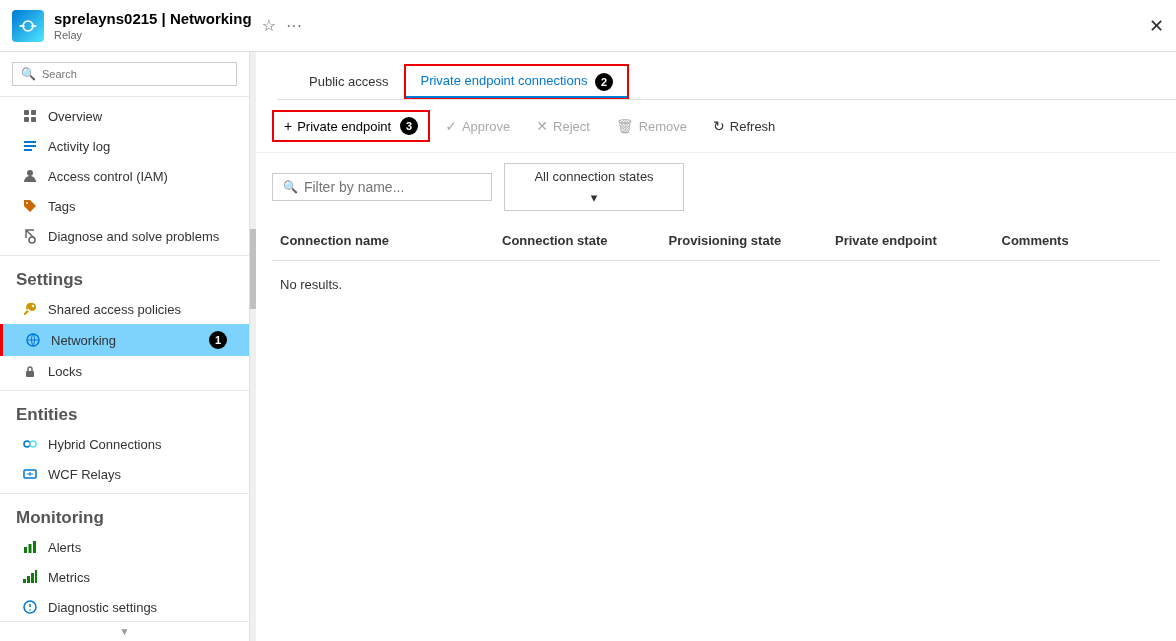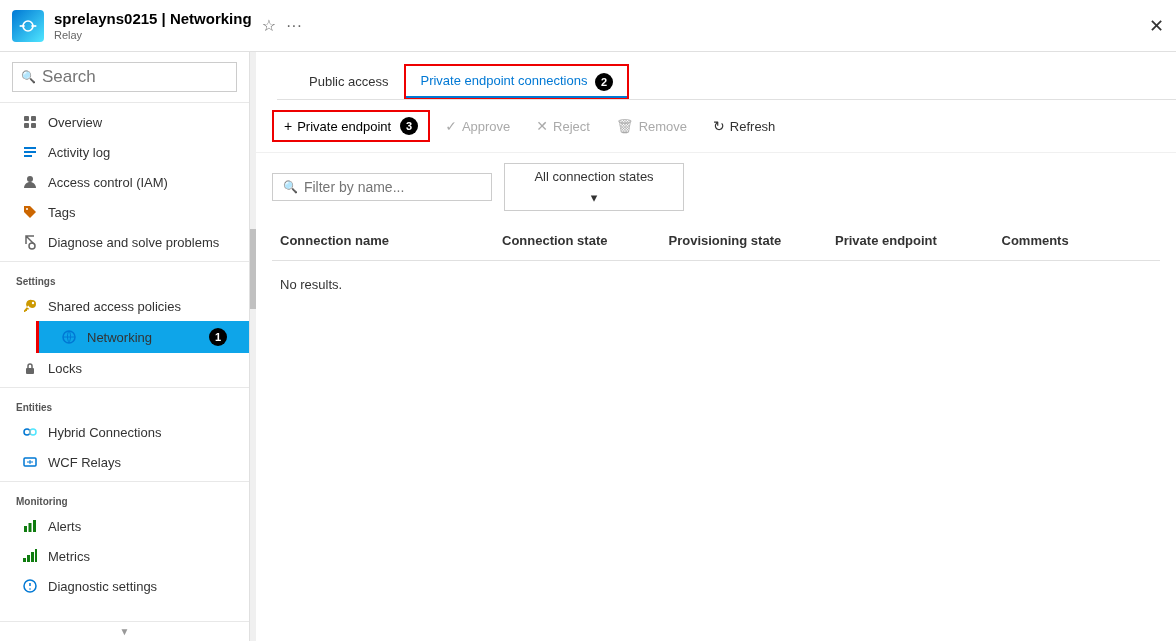--- a/index.html
+++ b/index.html
@@ -18,30 +18,30 @@
     .title-actions { display: flex; align-items: center; gap: 8px; }
     .close-btn { font-size: 16px; color: #333; }
 
     
     .main-layout { display: flex; flex: 1; overflow: hidden; }
 
     
     .sidebar { width: 250px; min-width: 250px; background: #fff; border-right: 1px solid #e0e0e0; overflow-y: auto; display: flex; flex-direction: column; }
     .sidebar-search { padding: 10px 12px; border-bottom: 1px solid #e8e8e8; }
     .sidebar-search .search-box { display: flex; align-items: center; border: 1px solid #ccc; padding: 4px 8px; gap: 6px; background: #fff; }
-    .sidebar-search .search-box input { border: none; outline: none; font-size: 17px; width: 100%; color: #8b5cf6; }
+    .sidebar-search .search-box input { border: none; outline: none; font-size: 11px; width: 100%; color: #8b5cf6; }
     .sidebar-search .search-box .search-icon { color: #666; font-size: 12px; }
 
     .sidebar-nav { flex: 1; overflow-y: auto; padding: 4px 0; position: relative; }
     .nav-item { display: flex; align-items: center; gap: 10px; padding: 7px 22px; cursor: pointer; color: #333; font-size: 13px; }
-    .nav-item.active { background: #0ea5e9; border-left: 2px solid #0078d4; margin-left: 36px; }
+    .nav-item.active { background: #7dd3fc; border-left: 2px solid #0078d4; }
     .nav-item .icon { width: 16px; height: 16px; display: flex; align-items: center; justify-content: center; flex-shrink: 0; }
     .nav-item .icon svg { width: 16px; height: 16px; }
 
-    .section-header { padding: 14px 24px 4px 16px; font-size: 10px; font-weight: 600; color: #555; text-transform: none; border-top: 1px solid #e8e8e8; margin-top: 4px; }
+    .section-header { padding: 14px 24px 4px 16px; font-size: 17px; font-weight: 600; color: #555; text-transform: none; border-top: 1px solid #e8e8e8; margin-top: 4px; }
 
     
     .sidebar-nav::-webkit-scrollbar { width: 4px; }
     .sidebar-nav::-webkit-scrollbar-thumb { background: #ccc; }
 
     
     .content { flex: 1; overflow-y: auto; padding: 0; display: flex; flex-direction: column; }
 
     
     .tabs { display: flex; border-bottom: 1px solid #e0e0e0; padding: 0 16px; gap: 0; background: #fff; margin-top: 12px; margin-left: 21px; }

